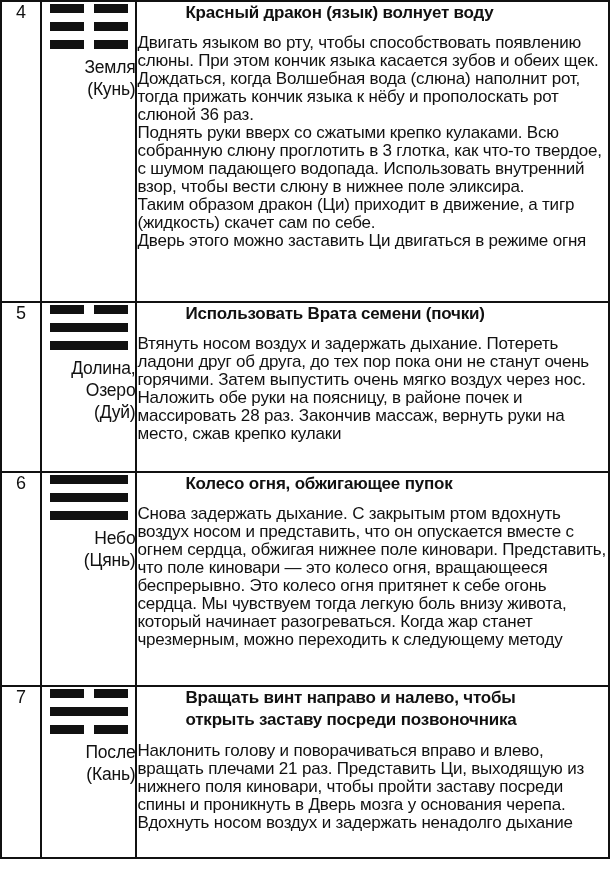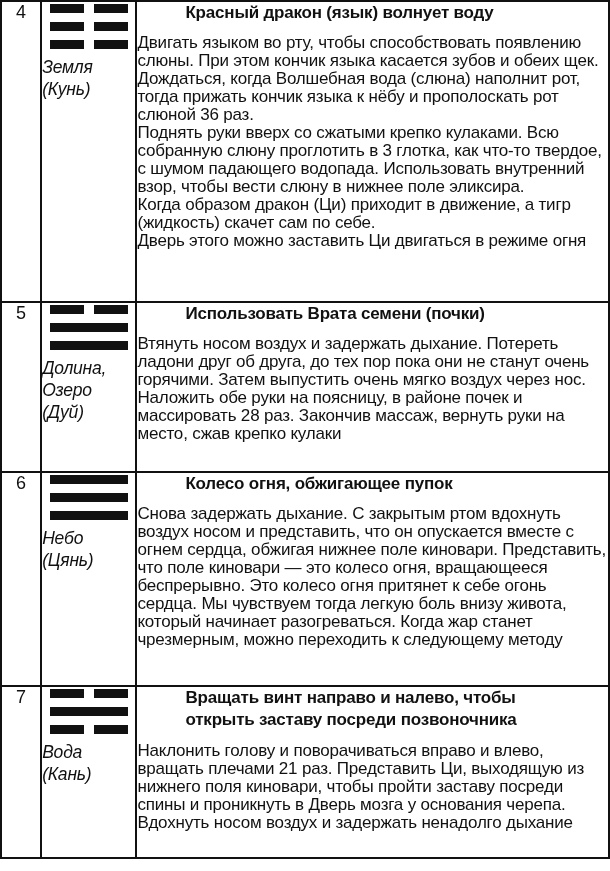--- a/index.html
+++ b/index.html
@@ -29,23 +29,22 @@
   col.c-num { width: 40px; }
   col.c-sym { width: 95px; }
   col.c-txt { width: 471px; }
 
   td.num-cell {
     text-align: center;
     font-size: 18px;
     padding-top: 12px;
   }
   td.sym-cell {
-    text-align: left;
+    text-align: right;
     padding-top: 5px;
-    font-style: italic;
   }
   td.txt-cell {
     padding: 5px 4px 0 10px;
   }
 
   .trigram {
     width: 78px;
     margin: 2px auto 7px auto;
   }
   .tri-line {
@@ -117,21 +116,21 @@
               </div>
             </div>
           <div class="tri-label">Земля
 (Кунь)</div>
         </td>
         <td class="txt-cell">
           <div class="ex-title">Красный дракон (язык) волнует воду</div>
           <div class="ex-body">
               <div>Двигать языком во рту, чтобы способствовать появлению слюны. При этом кончик языка касается зубов и обеих щек. Дождаться, когда Волшебная вода (слюна) наполнит рот, тогда прижать кончик языка к нёбу и прополоскать рот слюной 36 раз.</div>
               <div>Поднять руки вверх со сжатыми крепко кулаками. Всю собранную слюну проглотить в 3 глотка, как что-то твердое, с шумом падающего водопада. Использовать внутренний взор, чтобы вести слюну в нижнее поле эликсира.</div>
-              <div>Когда образом дракон (Ци) приходит в движение, а тигр (жидкость) скачет сам по себе.</div>
+              <div>Таким образом дракон (Ци) приходит в движение, а тигр (жидкость) скачет сам по себе.</div>
               <div>Дверь этого можно заставить Ци двигаться в режиме огня</div>
             </div>
         </td>
       </tr>
 
       <tr style="height:170px;">
         <td class="num-cell">5</td>
         <td class="sym-cell">
           <div class="trigram">
               <div class="tri-line broken">
@@ -179,21 +178,21 @@
               <div class="tri-line broken">
                 <span></span>
                 <span></span>
               </div>
               <div class="tri-line solid"></div>
               <div class="tri-line broken">
                 <span></span>
                 <span></span>
               </div>
             </div>
-          <div class="tri-label">Вода
+          <div class="tri-label">После
 (Кань)</div>
         </td>
         <td class="txt-cell">
           <div class="ex-title">Вращать винт направо и налево, чтобы
 открыть заставу посреди позвоночника</div>
           <div class="ex-body">
               <div>Наклонить голову и поворачиваться вправо и влево, вращать плечами 21 раз. Представить Ци, выходящую из нижнего поля киновари, чтобы пройти заставу посреди спины и проникнуть в Дверь мозга у основания черепа. Вдохнуть носом воздух и задержать ненадолго дыхание</div>
             </div>
         </td>
       </tr>

